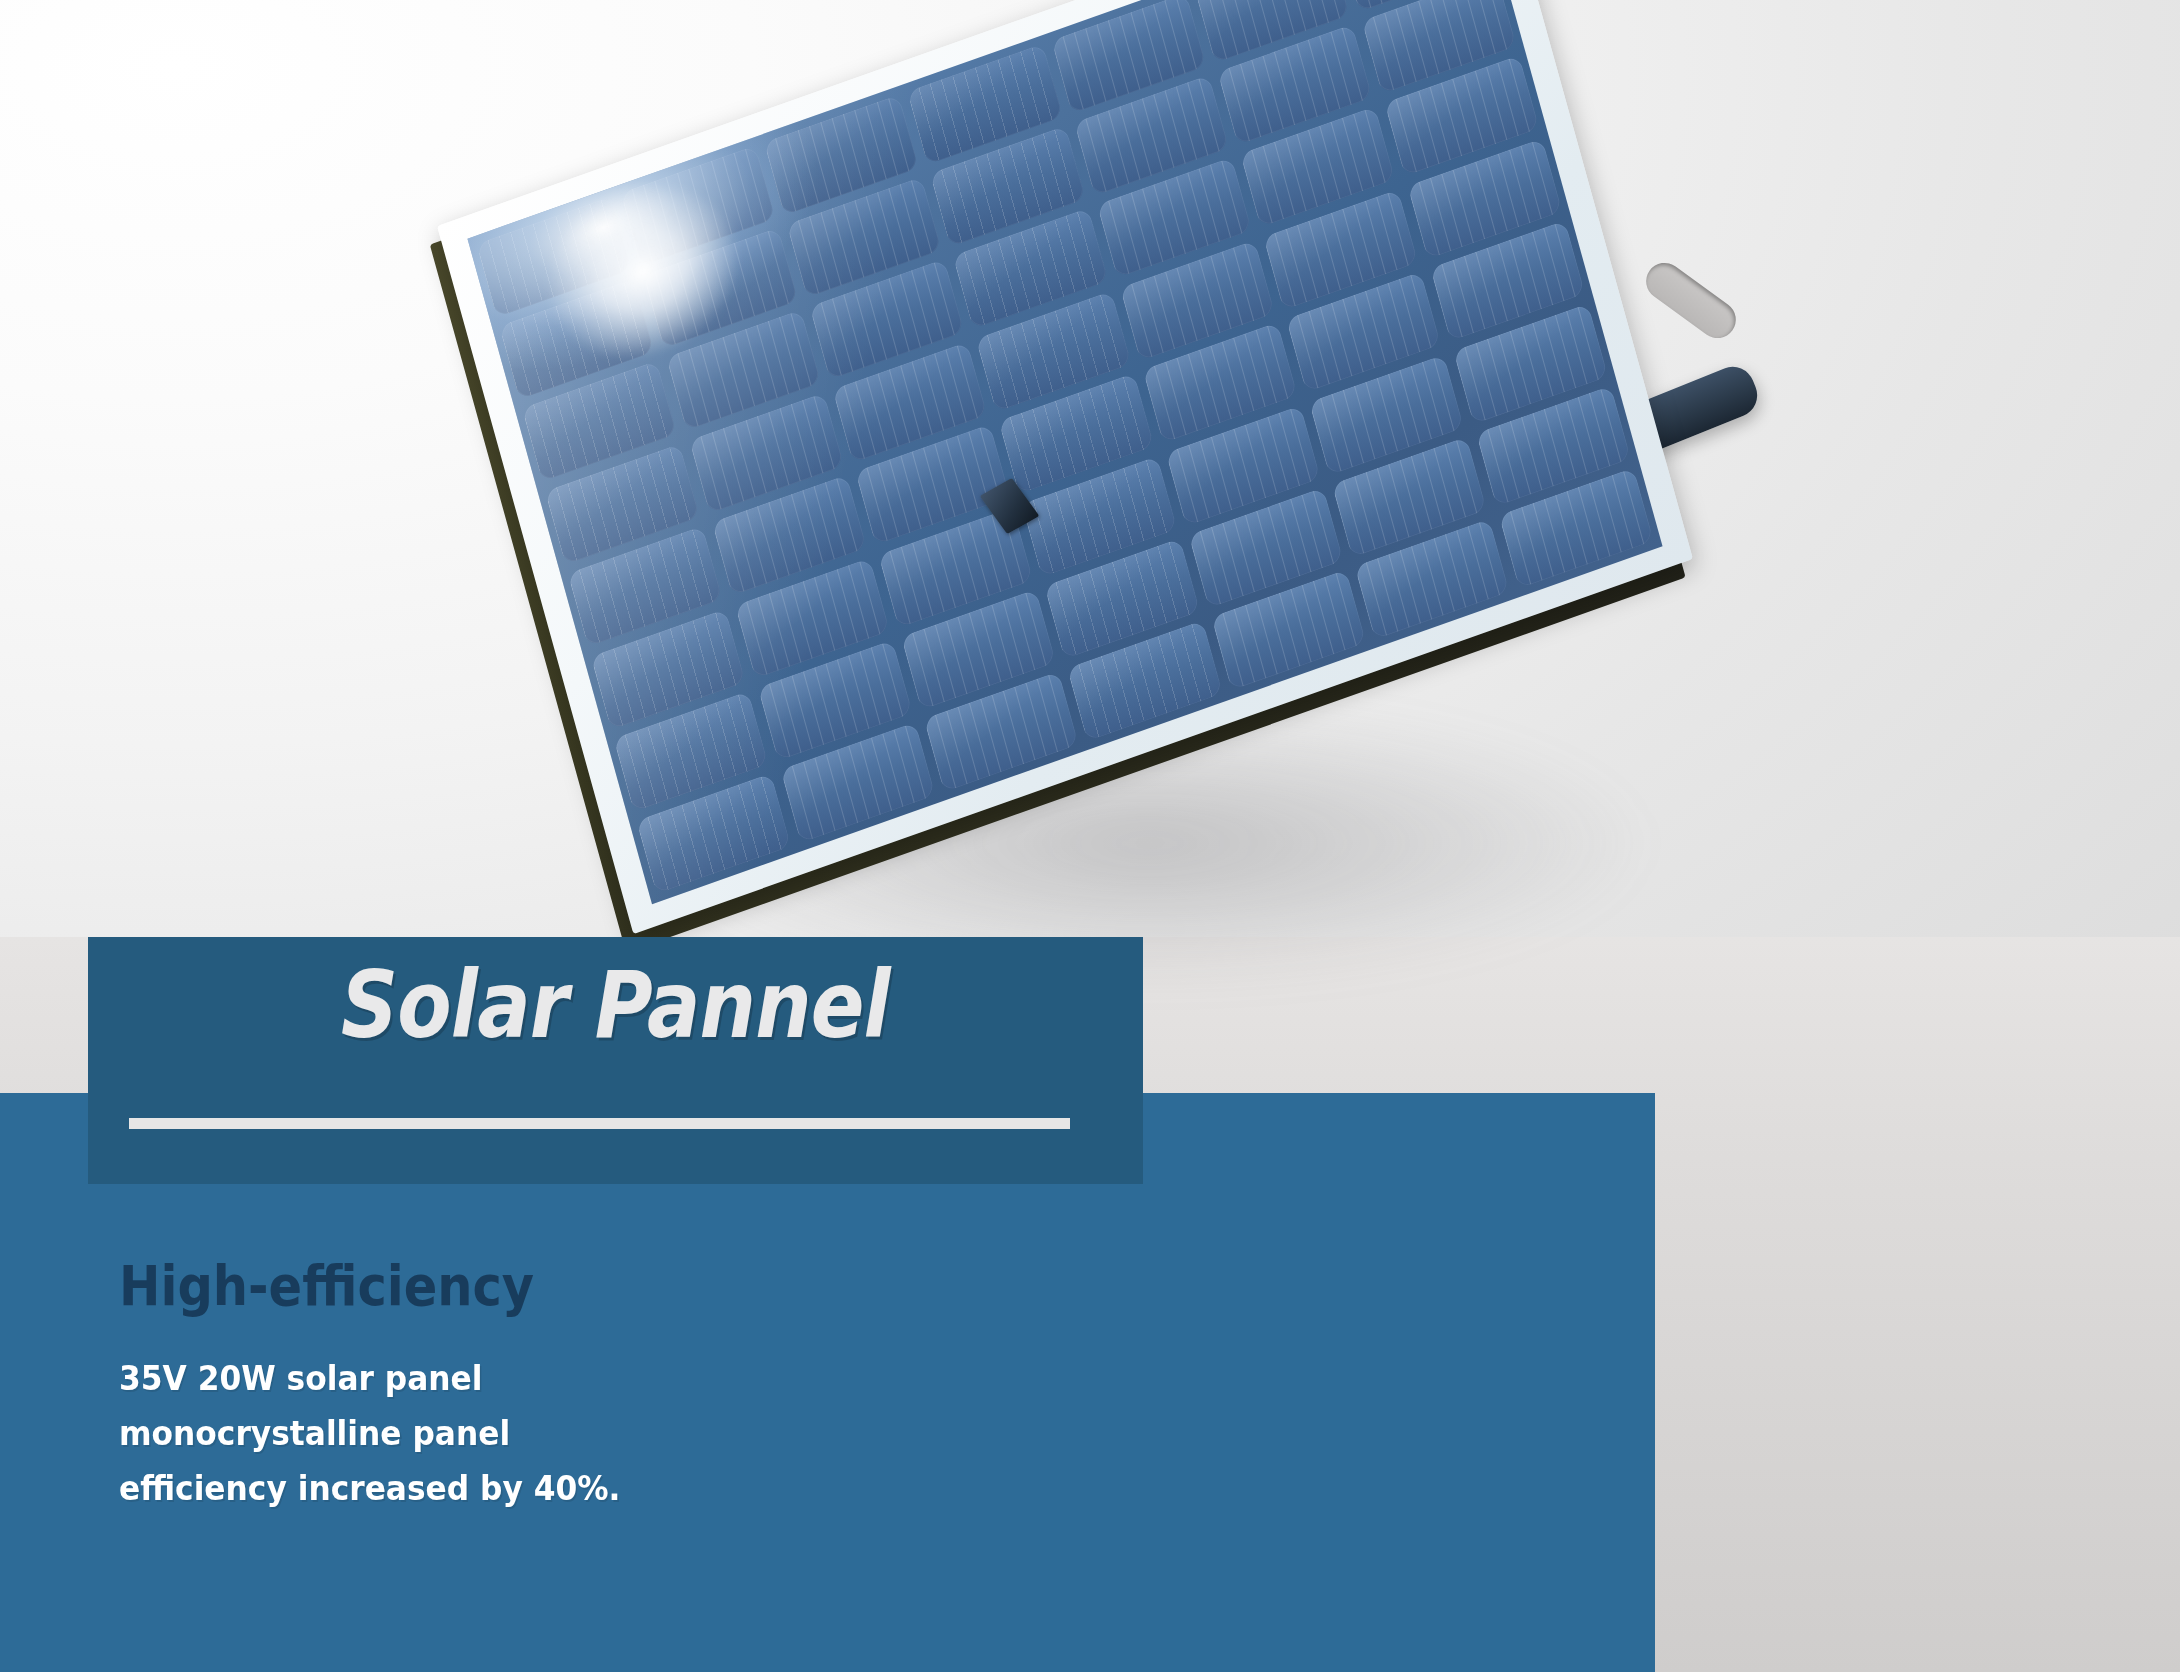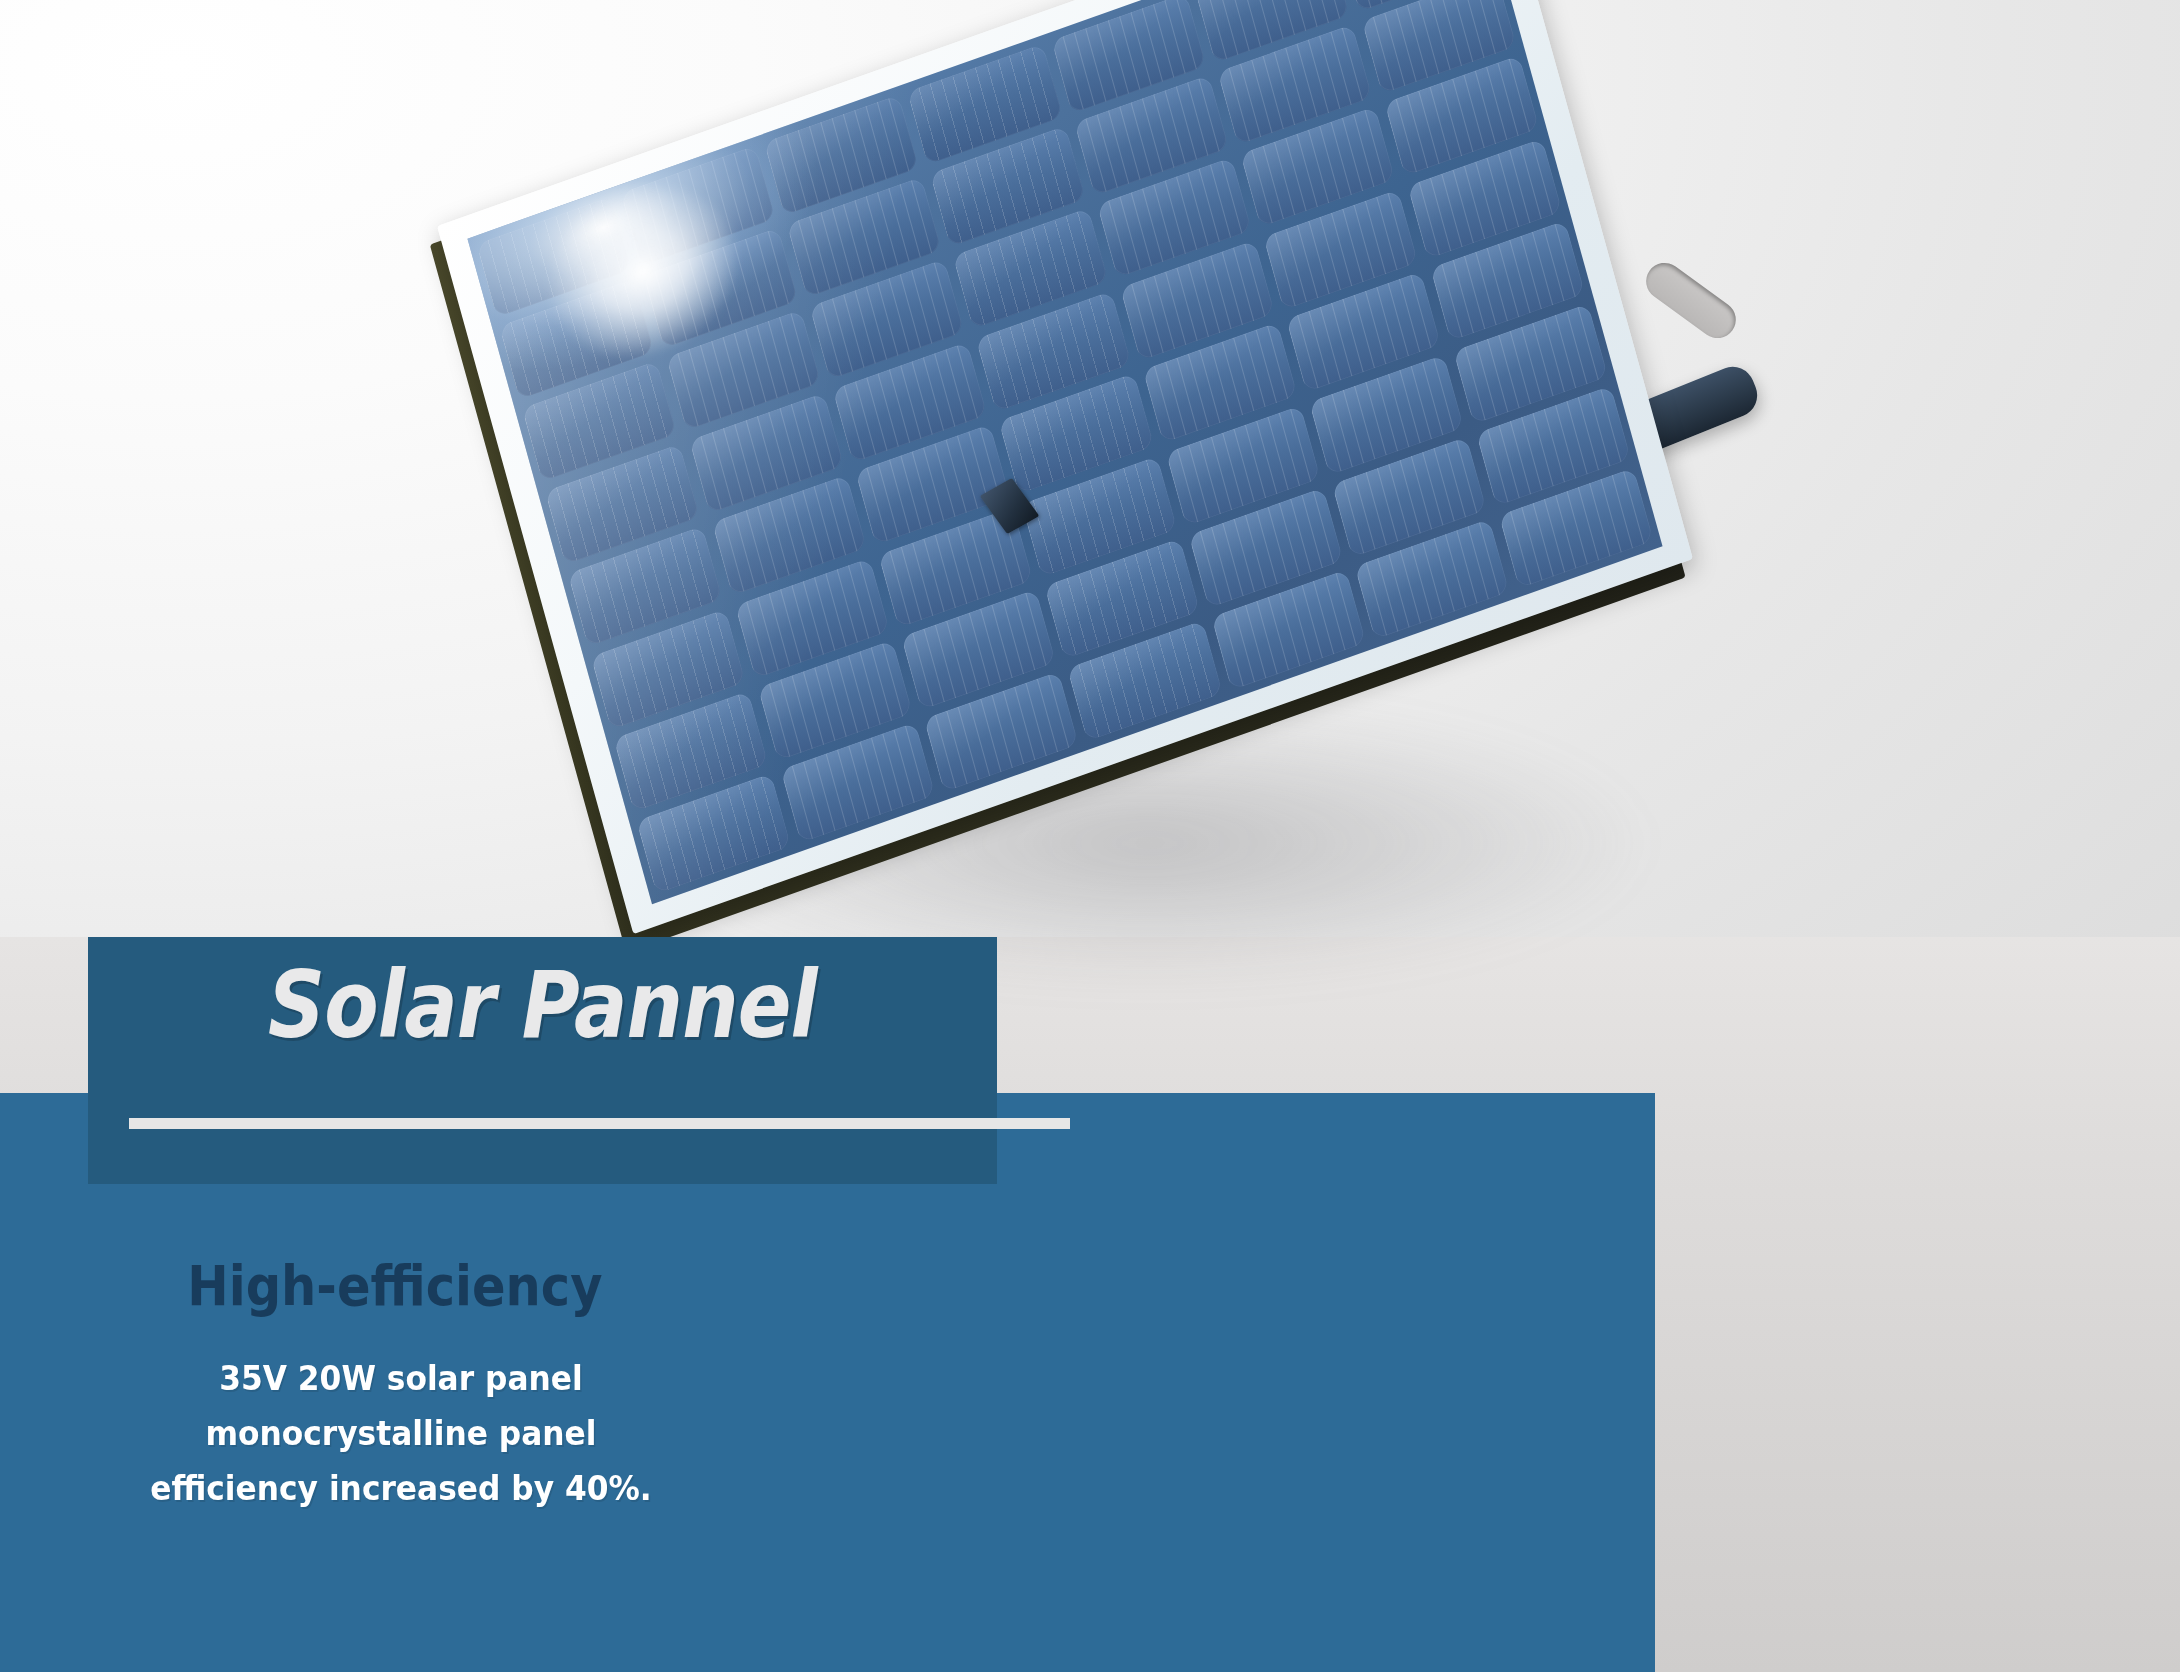--- a/index.html
+++ b/index.html
@@ -124,21 +124,21 @@
   #panel-connector{
     position:absolute;left:460px;top:431px;width:36px;height:48px;
     background:linear-gradient(150deg,#40536a 0%,#22303f 60%,#121b24 100%);
     transform:rotate(-20deg) skewY(10deg);
     border-radius:2.6px;
     box-shadow:0 1.7px 4.3px rgba(0,0,0,.4);
   }
 
   
   #title-plate{
-    position:absolute;left:88px;top:937px;width:909px;height:247px;
+    position:absolute;left:88px;top:937px;width:1055px;height:247px;
     background:#255b7e;
     z-index:5;
   }
   #title-text{
     position:absolute;left:0;right:0;top:15.3px;
     text-align:center;
     font-family:"DejaVu Sans", sans-serif;
     font-style:italic;font-weight:bold;
     font-size:92px;letter-spacing:-0.9px;
     color:#e9e9ea;
@@ -151,21 +151,21 @@
   }
 
   
   #content-panel{
     position:absolute;left:0;top:1093px;width:1655px;height:579px;
     background:#2d6b97;
     z-index:4;
   }
   #features{
     position:absolute;left:119px;top:166px;right:34px;
-    display:flex;gap:149px;text-align:center;
+    display:flex;gap:149px;
   }
   .feature{width:613px;}
   .feature-title{
     font-family:"DejaVu Sans", sans-serif;
     font-weight:bold;font-size:55px;line-height:1;
     color:#183c5c;margin:0 0 37px 0;
     transform:scaleX(.90);transform-origin:left center;
     white-space:nowrap;
   }
   .feature-lines{

